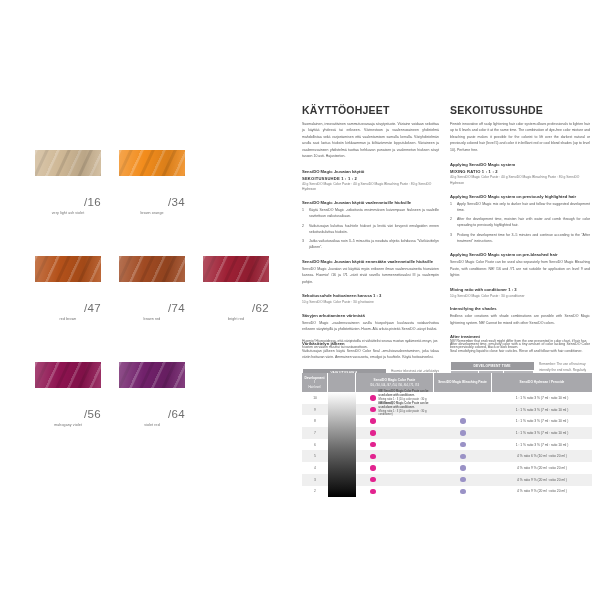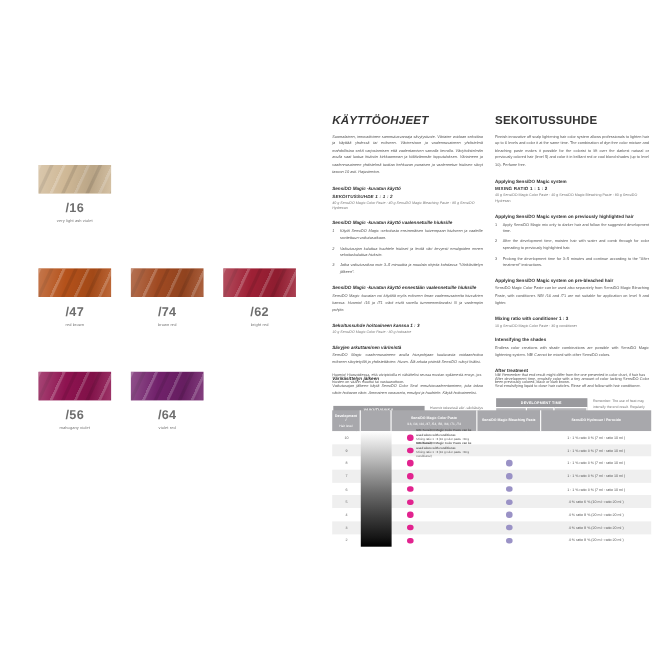--- a/index.html
+++ b/index.html
@@ -24,31 +24,31 @@
       rgba(255,255,255,.20) 0px,rgba(255,255,255,.20) 2px,
       rgba(255,255,255,0) 3px,rgba(255,255,255,0) 9px,
       rgba(0,0,0,.10) 10px,rgba(0,0,0,.10) 12px,
       rgba(0,0,0,0) 13px,rgba(0,0,0,0) 20px);
   }
   .swatch-chip .sheen2{
     position:absolute;inset:0;
     background:linear-gradient(100deg,rgba(255,255,255,.22),rgba(255,255,255,0) 38%,rgba(0,0,0,.10) 72%,rgba(255,255,255,.14));
   }
   .swatch-code{
-    text-align:center;font-size:11.5px;color:#6e6e6e;
-    letter-spacing:.3px;margin-top:8px;font-weight:700;
+    text-align:right;font-size:11.5px;color:#6e6e6e;
+    letter-spacing:.3px;margin-top:20px;font-weight:400;
   }
   .swatch-name{
     text-align:center;font-size:3.6px;color:#6e6e6e;
     margin-top:3px;letter-spacing:.1px;
   }
 
   
   .col{position:absolute;top:104px;}
-  .col-fi{left:302px;width:137px;font-style:italic;}
+  .col-fi{left:302px;width:137px;}
   .col-en{left:450px;width:140px;}
   .col-title{
     font-size:10.5px;font-weight:700;color:#333;letter-spacing:.2px;
     margin:0 0 5px 0;
   }
   .lede{font-size:3.5px;line-height:1.85;color:#555;margin:0 0 9px 0;text-align:justify;}
   .sub{font-size:4.2px;font-weight:700;color:#333;margin:0 0 2px 0;}
   .sub2{font-size:4.1px;font-weight:700;color:#333;margin:0 0 1px 0;letter-spacing:.2px;}
   .tiny{font-size:3.3px;line-height:1.7;color:#777;margin:0 0 7px 0;}
   .steps{margin:0 0 8px 0;padding:0;list-style:none;}
@@ -128,20 +128,28 @@
 
     <div class="swatch-row">
       <div class="swatch-cell">
         <div class="swatch-chip" id="chip-0-0" style="background: rgb(207, 184, 150);">
             <div class="sheen"></div>
             <div class="sheen2"></div>
           </div>
         <div class="swatch-code">/16</div>
         <div class="swatch-name">very light ash violet</div>
       </div>
+      <div class="swatch-cell">
+        <div class="swatch-chip" id="chip-0-2" style="background: rgb(242, 140, 28);">
+            <div class="sheen"></div>
+            <div class="sheen2"></div>
+          </div>
+        <div class="swatch-code">/34</div>
+        <div class="swatch-name">brown orange</div>
+      </div>
     </div>
 
     <div class="swatch-row">
       <div class="swatch-cell">
         <div class="swatch-chip" id="chip-1-0" style="background: rgb(180, 81, 26);">
             <div class="sheen"></div>
             <div class="sheen2"></div>
           </div>
         <div class="swatch-code">/47</div>
         <div class="swatch-name">red brown</div>

